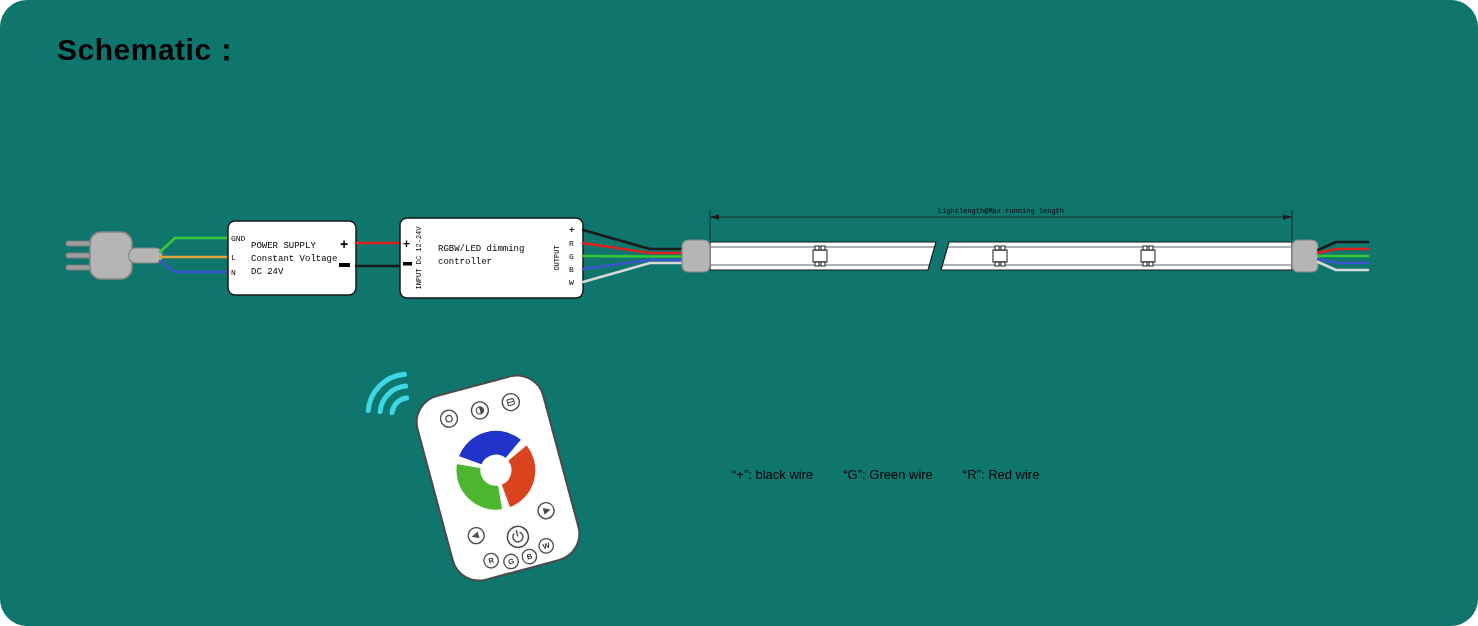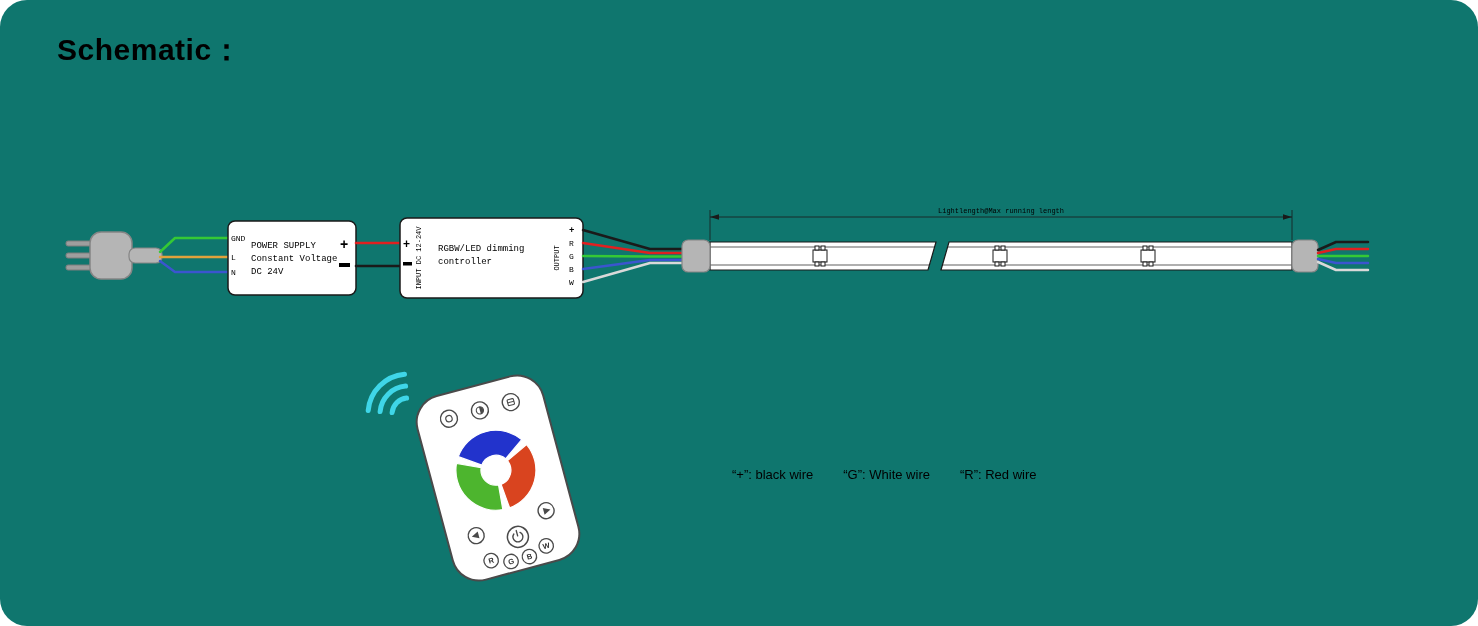--- a/index.html
+++ b/index.html
@@ -172,18 +172,18 @@
       <circle cx="10" cy="84" r="7.2" fill="#fff" stroke="#4a4a4a" stroke-width="1.3"></circle>
       <text x="10" y="86.6" text-anchor="middle" font-size="7.5" font-weight="bold" fill="#333">B</text>
       <circle cx="29" cy="78" r="7.2" fill="#fff" stroke="#4a4a4a" stroke-width="1.3"></circle>
       <text x="29" y="80.6" text-anchor="middle" font-size="7.5" font-weight="bold" fill="#333">W</text>
     </g>
   </svg>
 
   <div class="legend">
     <div class="legend-row">
       <span>“+”: black wire</span>
-      <span>“G”: White wire</span>
+      <span>“G”: Green wire</span>
       <span>“R”: Red wire</span>
     </div>
   </div>
 
 </div>
 
 </body></html>

